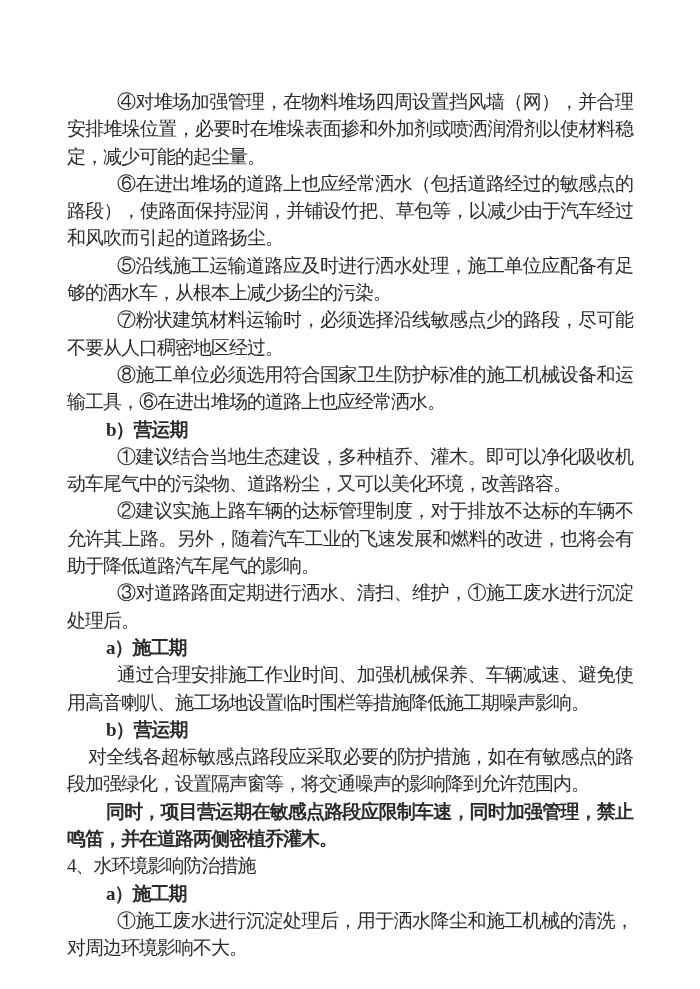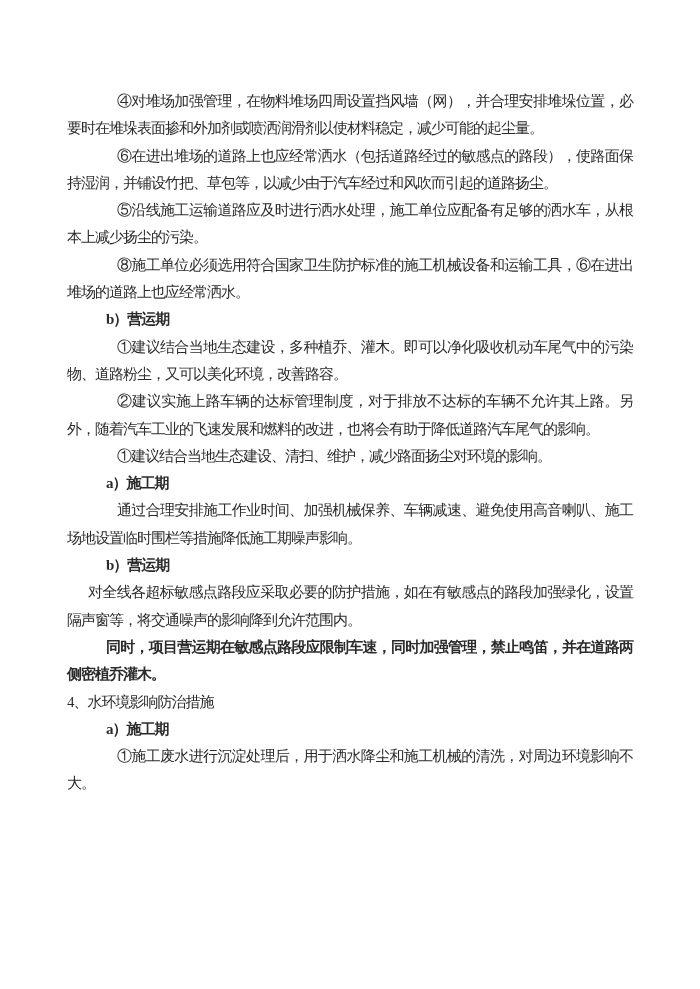--- a/index.html
+++ b/index.html
@@ -20,21 +20,21 @@
     width: 700px;
     height: 989px;
     background: #ffffff;
   }
   .page-text {
     position: absolute;
     left: 67px;
     top: 88px;
     width: 566px;
     font-family: "Liberation Serif", "DejaVu Serif", serif;
-    font-size: 15px;
+    font-size: 19px;
     letter-spacing: -1px;
     line-height: 27.3px;
     color: #2b2b2b;
     text-align: justify;
     line-break: strict;
     word-break: normal;
   }
   .page-text p {
     margin: 0;
     padding: 0;
@@ -47,25 +47,26 @@
   .i0  { text-indent: 0;    } 
 </style>
 </head>
 <body>
 
 <div class="page">
   <div class="page-text">
     <p class="i3">④对堆场加强管理，在物料堆场四周设置挡风墙（网），并合理安排堆垛位置，必要时在堆垛表面掺和外加剂或喷洒润滑剂以使材料稳定，减少可能的起尘量。</p>
     <p class="i3">⑥在进出堆场的道路上也应经常洒水（包括道路经过的敏感点的路段），使路面保持湿润，并铺设竹把、草包等，以减少由于汽车经过和风吹而引起的道路扬尘。</p>
     <p class="i3">⑤沿线施工运输道路应及时进行洒水处理，施工单位应配备有足够的洒水车，从根本上减少扬尘的污染。</p>
+    <p class="i3">⑦粉状建筑材料运输时，必须选择沿线敏感点少的路段，尽可能不要从人口稠密地区经过。</p>
     <p class="i3">⑧施工单位必须选用符合国家卫生防护标准的施工机械设备和运输工具，⑥在进出堆场的道路上也应经常洒水。</p>
     <p class="i2">b）营运期</p>
     <p class="i3">①建议结合当地生态建设，多种植乔、灌木。即可以净化吸收机动车尾气中的污染物、道路粉尘，又可以美化环境，改善路容。</p>
     <p class="i3">②建议实施上路车辆的达标管理制度，对于排放不达标的车辆不允许其上路。另外，随着汽车工业的飞速发展和燃料的改进，也将会有助于降低道路汽车尾气的影响。</p>
-    <p class="i3">①建议结合当地生态建设、清扫、维护，减少路面扬尘对环境的影响。</p>
+    <p class="i3">③对道路路面定期进行洒水、清扫、维护，①施工废水进行沉淀处理后。</p>
     <p class="i2">a）施工期</p>
     <p class="i3">通过合理安排施工作业时间、加强机械保养、车辆减速、避免使用高音喇叭、施工场地设置临时围栏等措施降低施工期噪声影响。</p>
     <p class="i2">b）营运期</p>
     <p class="i1">对全线各超标敏感点路段应采取必要的防护措施，如在有敏感点的路段加强绿化，设置隔声窗等，将交通噪声的影响降到允许范围内。</p>
     <p class="i2">同时，项目营运期在敏感点路段应限制车速，同时加强管理，禁止鸣笛，并在道路两侧密植乔灌木。</p>
     <p class="i0">4、水环境影响防治措施</p>
     <p class="i2">a）施工期</p>
     <p class="i3">①施工废水进行沉淀处理后，用于洒水降尘和施工机械的清洗，对周边环境影响不大。</p>
   </div>
 </div>

